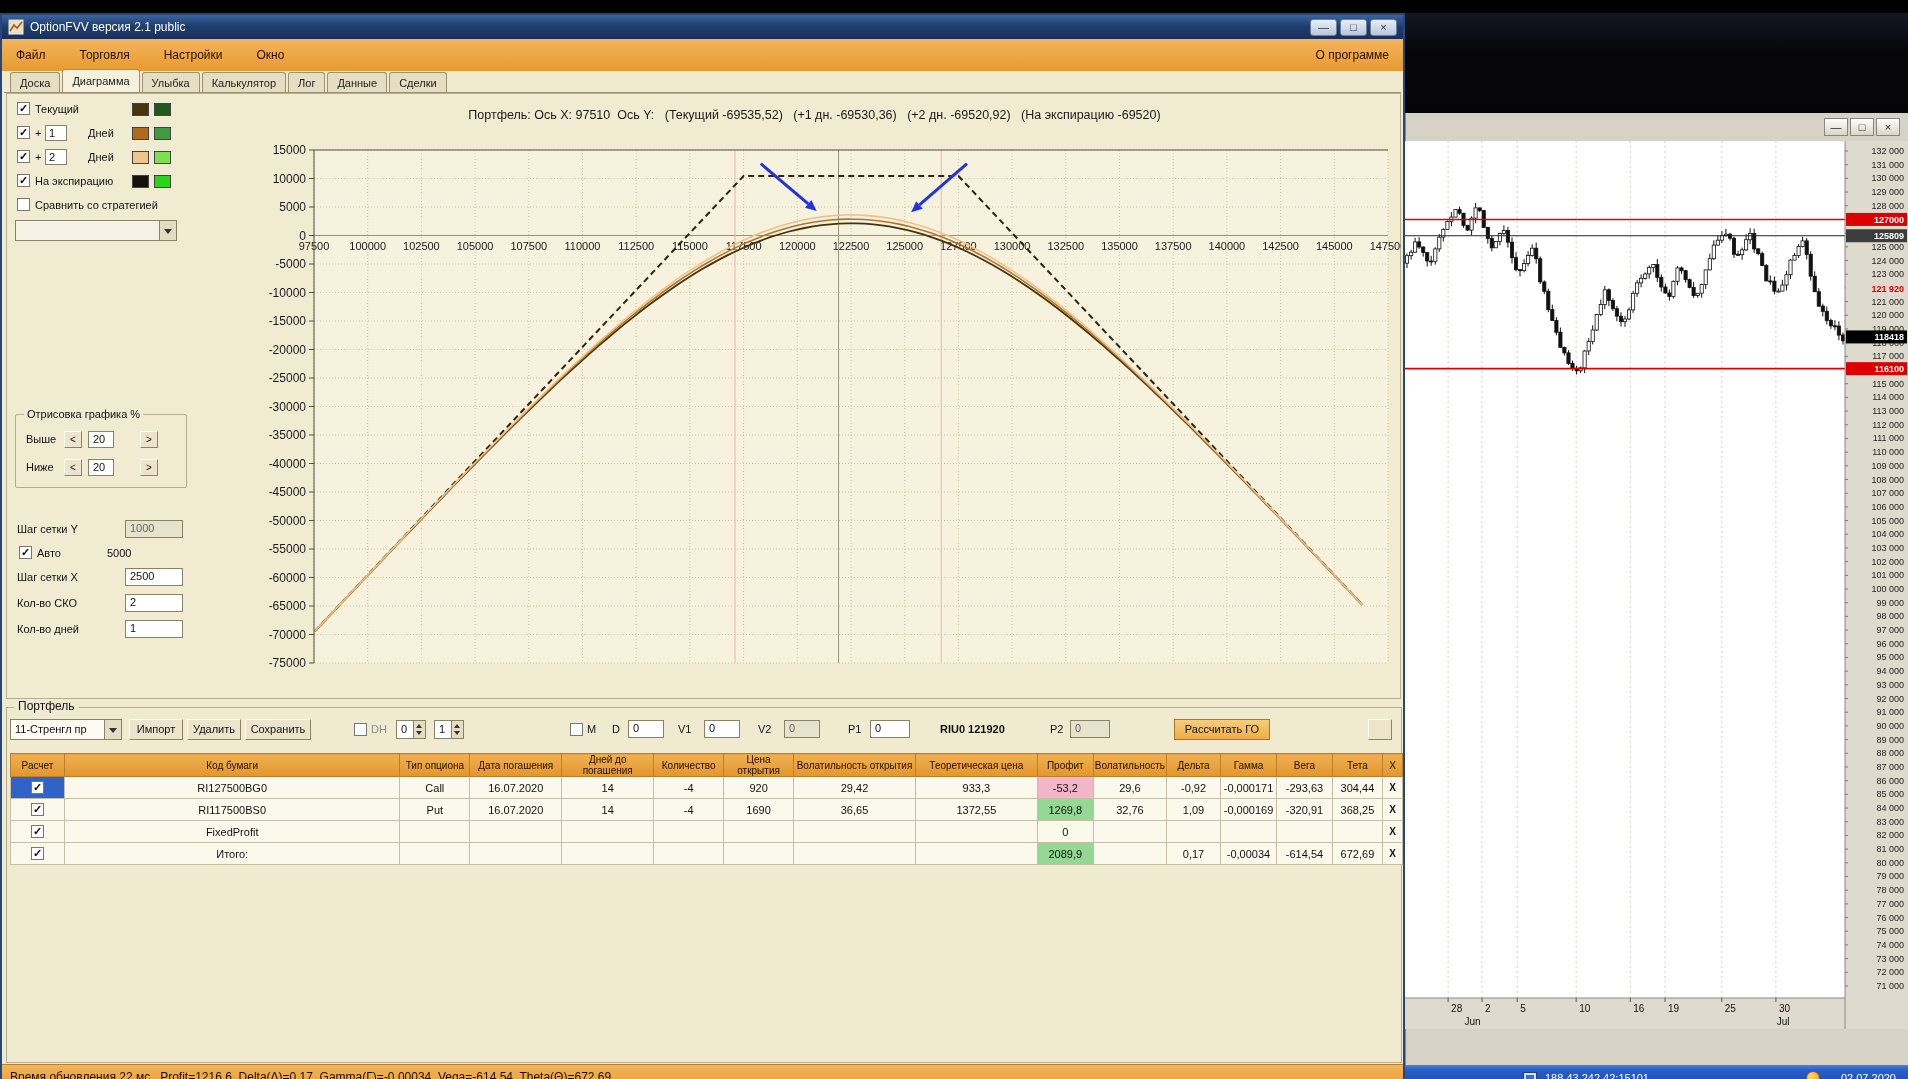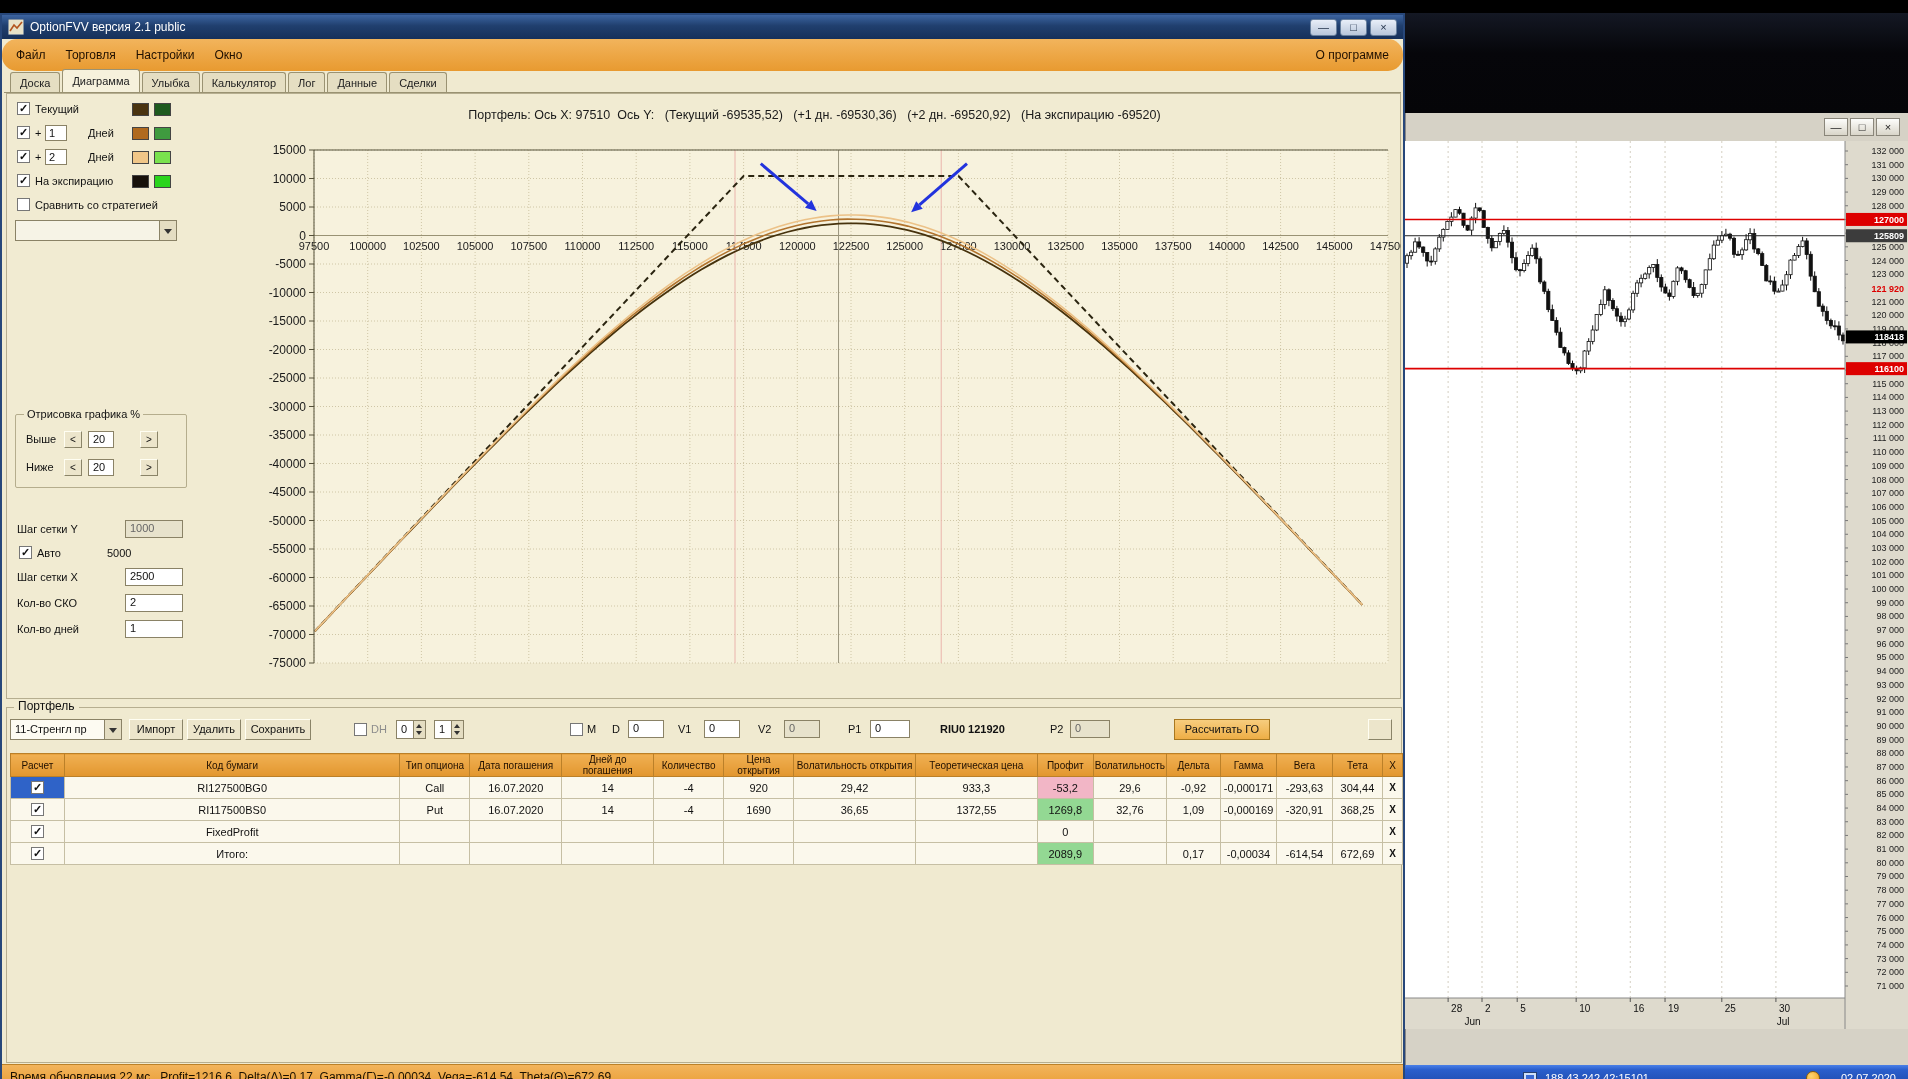--- a/index.html
+++ b/index.html
@@ -16,21 +16,21 @@
     color:#fff;display:flex;align-items:center;padding:0 6px;gap:6px;}
   .titlebar .title{font-size:12px;}
   .winbtns{margin-left:auto;display:flex;gap:3px;}
   .wbtn{width:27px;height:17px;background:linear-gradient(#e8eef8,#b8c6da);
     border:1px solid #68809e;border-radius:3px;font-size:11px;line-height:15px;
     text-align:center;color:#1c2c44;cursor:default;}
   .appicon{width:16px;height:16px;display:inline-block;}
 
   .menubar{position:absolute;left:0;top:24px;right:0;height:30px;
     background:linear-gradient(#f2b45c,#e89a30);display:flex;align-items:center;
-    gap:20px;padding:16px 14px;font-size:12px;color:#201000;border-radius:15px;}
+    gap:34px;padding:16px 14px;font-size:12px;color:#201000;}
   .menubar .mright{margin-left:auto;}
 
   .tabbar{position:absolute;left:2px;top:54px;right:2px;height:24px;display:flex;
     align-items:flex-end;gap:2px;padding-left:6px;border-bottom:1px solid #9a9272;}
   .tab{height:20px;line-height:20px;padding:0 9px;font-size:11px;background:#e5dec2;
     border:1px solid #9a9272;border-bottom:none;border-radius:3px 3px 0 0;color:#222;}
   .tab.active{background:#f6f1dc;height:23px;line-height:23px;}
 
   .content{position:absolute;left:4px;top:78px;width:1395px;height:606px;
     border:1px solid #b6ae90;background:#f1ebd2;}

